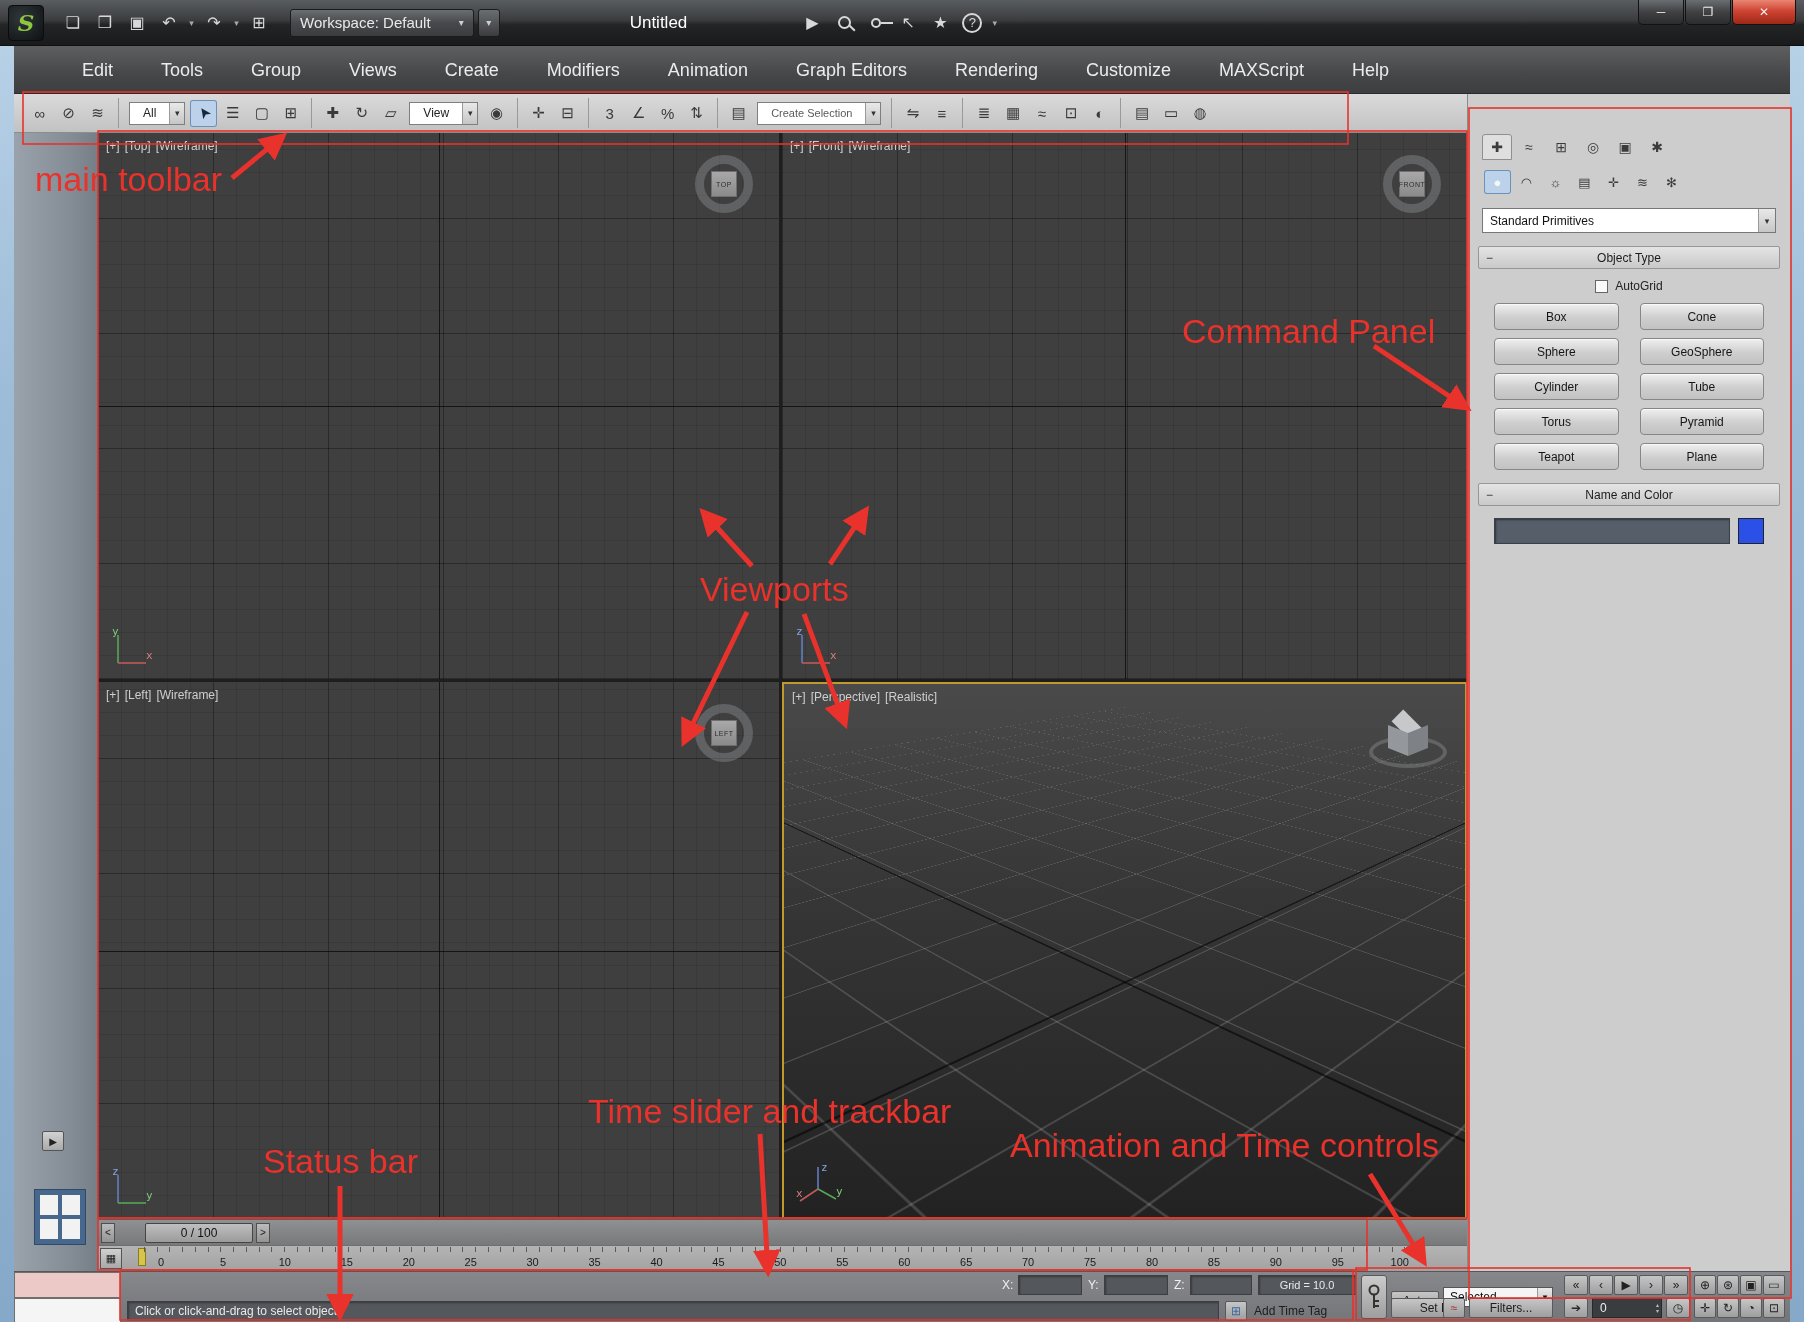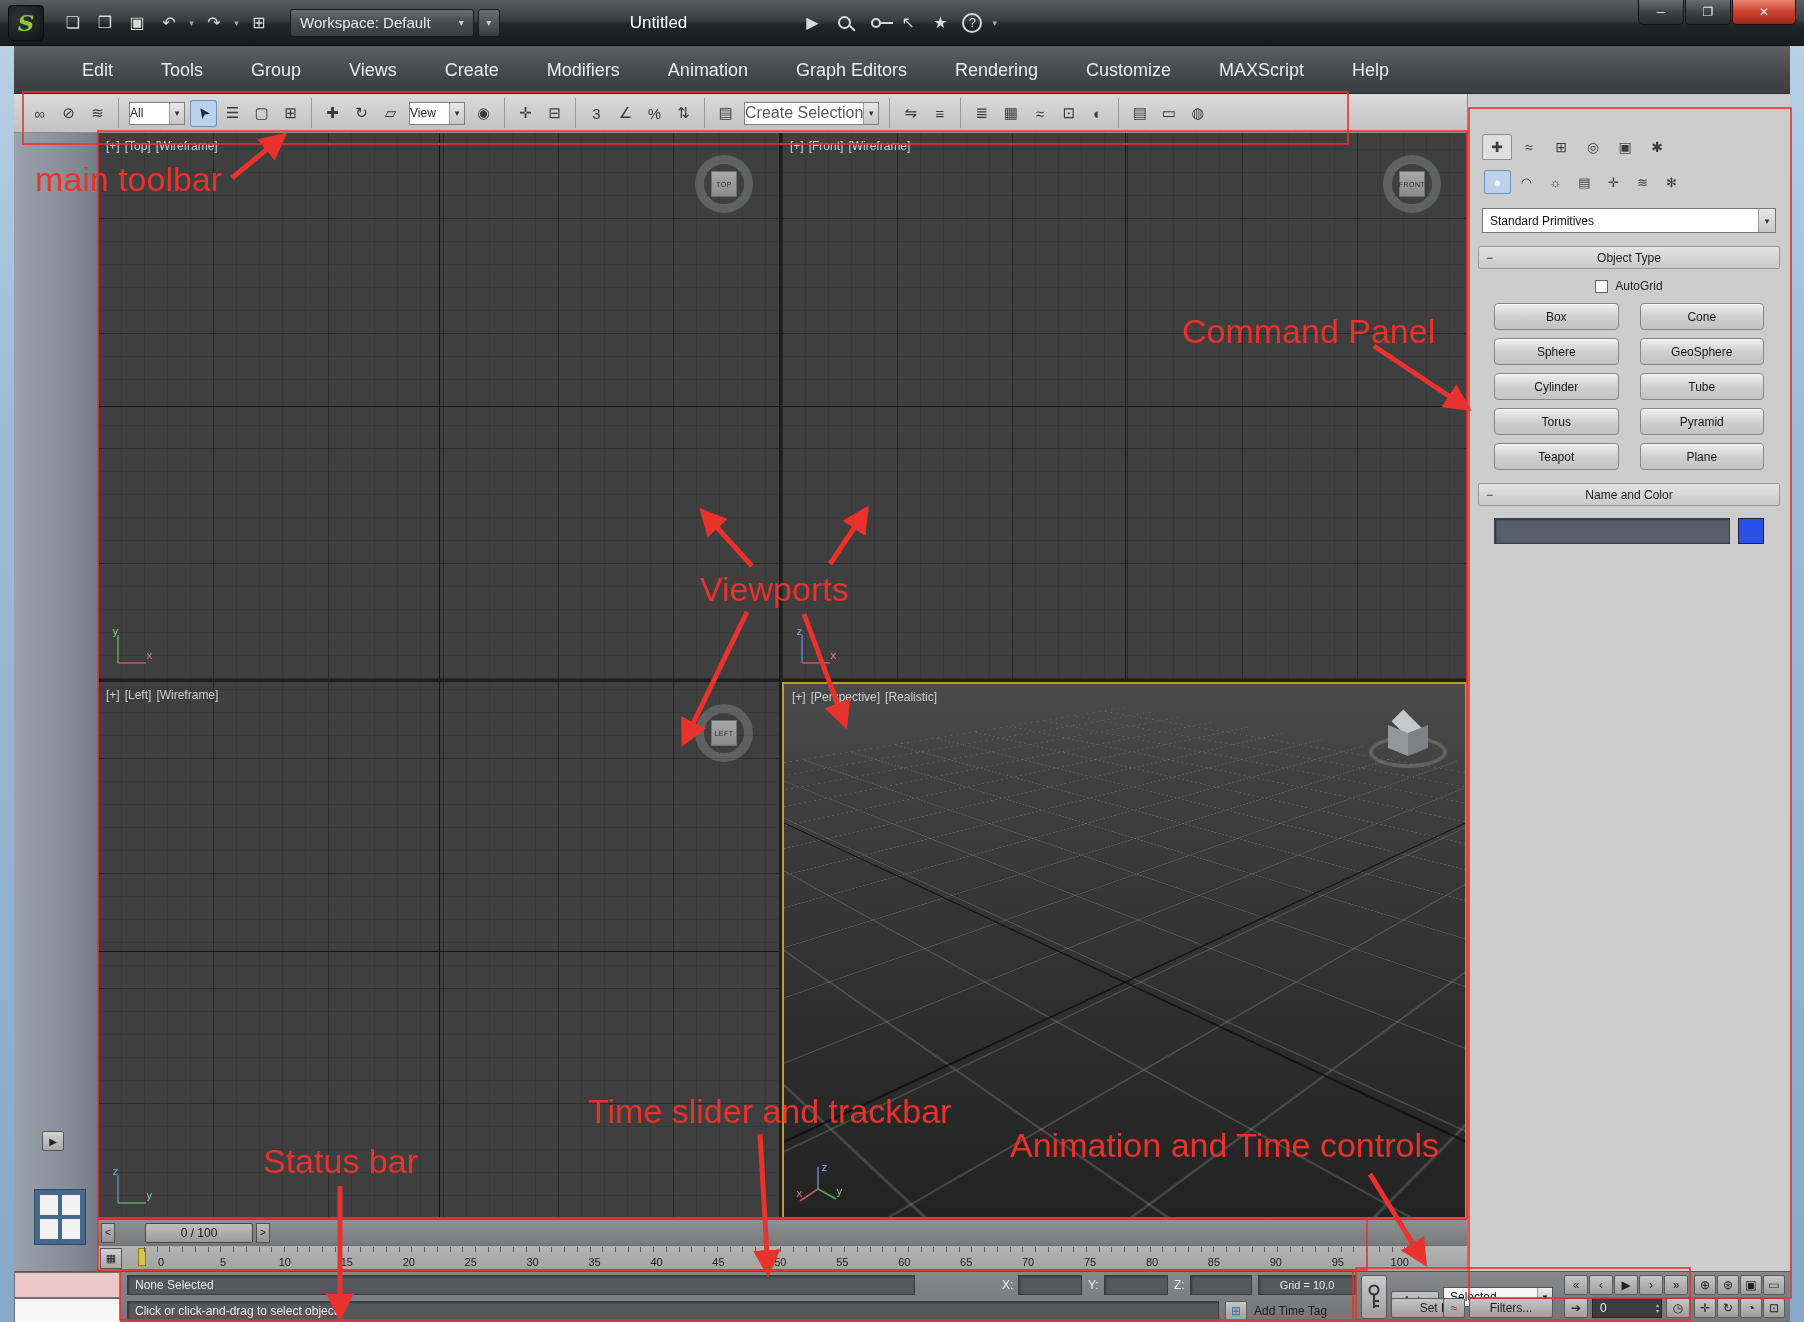--- a/index.html
+++ b/index.html
@@ -52,22 +52,22 @@
     background:linear-gradient(#dadada,#c2c2c2);border-bottom:1px solid #8d8d8d;
     display:flex;align-items:center;}
   .toolbar-items{display:flex;align-items:center;gap:2px;padding-left:12px;}
   .tbi{width:27px;height:27px;border-radius:3px;display:flex;align-items:center;justify-content:center;
     color:#3a3a3a;font-size:15px;flex:0 0 auto;}
   .tbi.active{background:var(--c-selection-highlight,#bcd2ea);box-shadow:inset 0 0 0 1px #6d92b8;color:#15293d;}
   .tb-sep{width:1px;height:30px;background:#999;margin:0 5px;flex:0 0 auto;}
   .tb-combo{height:23px;background:#fff;border:1px solid #7f7f7f;display:flex;align-items:center;
     font-size:12px;color:#222;margin:0 3px;min-width:56px;justify-content:space-between;flex:0 0 auto;}
   .tb-combo.wide{min-width:118px;}
-  .tb-combo.wide .tb-combo-val{font-size:16px;color:#5a5a5a;}
-  .tb-combo-val{padding:0 0;white-space:nowrap;}
+  .tb-combo.wide .tb-combo-val{font-size:11px;color:#5a5a5a;}
+  .tb-combo-val{padding:0 13px;white-space:nowrap;}
   .tb-combo-arrow{width:15px;align-self:stretch;background:linear-gradient(#e9e9e9,#c6c6c6);
     border-left:1px solid #9a9a9a;display:flex;align-items:center;justify-content:center;font-size:9px;color:#333;}
 
   
   .left-strip{position:absolute;left:14px;top:133px;width:84px;height:1138px;
     background:linear-gradient(90deg,#9aa3ac,#838c95 70%,#757e87);}
   .strip-arrow{position:absolute;left:28px;top:998px;width:22px;height:20px;border:1px solid #555;border-radius:2px;
     background:linear-gradient(#d2d2d2,#a9a9a9);color:#222;font-size:10px;
     display:flex;align-items:center;justify-content:center;}
   .layout-icon{position:absolute;left:20px;top:1056px;width:52px;height:56px;background:#47688c;
@@ -594,21 +594,20 @@
         <span>90</span>
         <span>95</span>
         <span>100</span>
       </div>
   </div>
 
   <div class="bottombar">
     <div class="listener-pink"></div>
     <div class="listener-white"></div>
 
-    <div class="bb-field" style="left:113px;top:3px;width:788px;">None Selected</div>
     <div id="status-icons"></div>
     <div class="bb-label" style="left:988px;top:3px;">X:</div>
     <div class="bb-field" style="left:1004px;top:3px;width:64px;"></div>
     <div class="bb-label" style="left:1074px;top:3px;">Y:</div>
     <div class="bb-field" style="left:1090px;top:3px;width:64px;"></div>
     <div class="bb-label" style="left:1160px;top:3px;">Z:</div>
     <div class="bb-field" style="left:1176px;top:3px;width:62px;"></div>
     <div class="bb-field center" style="left:1244px;top:3px;width:98px;">Grid = 10.0</div>
 
     <div class="bb-field" style="left:113px;top:29px;width:1092px;">Click or click-and-drag to select objects</div>

